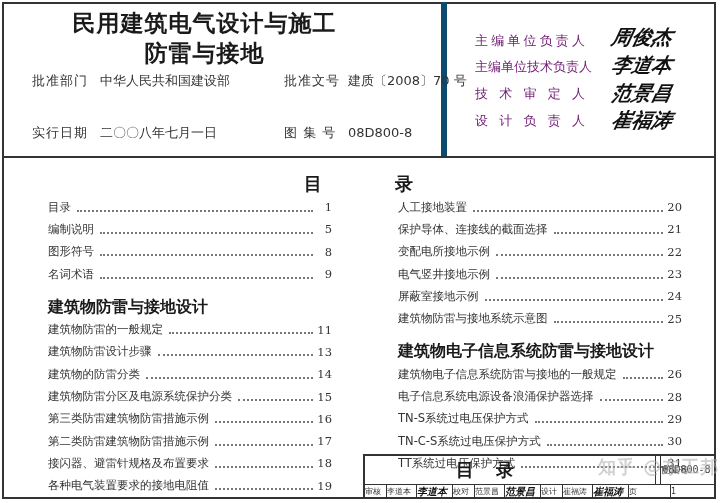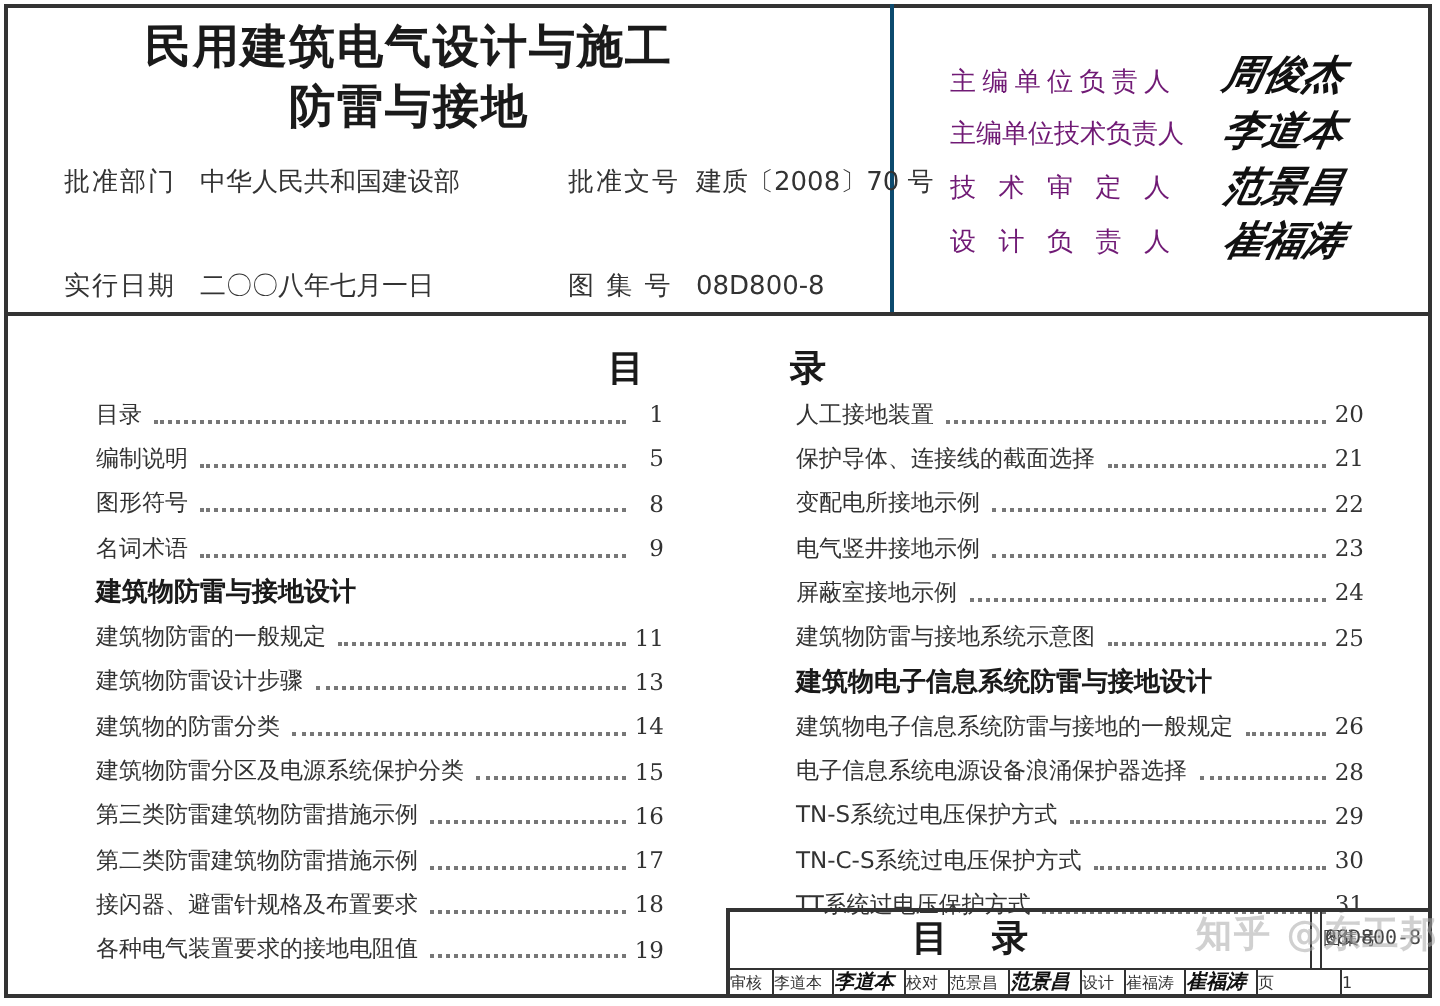--- a/index.html
+++ b/index.html
@@ -11,31 +11,31 @@
     .frame {
       position: absolute; left: 2px; top: 2px; width: 714px; height: 497px;
       border: 2px solid #333; box-sizing: border-box;
     }
     .header {
       position: absolute; left: 2px; top: 2px; width: 714px; height: 156px;
       border-bottom: 2px solid #333; box-sizing: border-box;
     }
     .header-left {
       position: absolute; left: 0; top: 0; width: 445px; height: 154px;
-      border-right: 2px solid #0c4a6e; box-sizing: border-box;
+      border-right: 6px solid #0c4a6e; box-sizing: border-box;
     }
     .main-title {
       position: absolute; left: 0; width: 445px; text-align: center;
       font-family: "DejaVu Sans", sans-serif; font-weight: bold; color: #1a1a1a;
       letter-spacing: 1px;
     }
     .t1 { top: 6px; font-size: 23px; left: -20px; }
     .t2 { top: 36px; font-size: 23px; left: -20px; }
     .meta-row { position: absolute; font-size: 13px; color: #333; white-space: nowrap; }
-    .meta-label { display: inline-block; width: 62px; letter-spacing: 1px; margin-top: 10px; }
+    .meta-label { display: inline-block; width: 62px; letter-spacing: 1px; }
     .meta-val { display: inline-block; margin-left: 6px; }
     .meta-r { position: absolute; left: 252px; }
     .meta-r .meta-label { width: 58px; }
 
     .sig-row { position: absolute; left: 28px; font-size: 13px; color: #701a75; white-space: nowrap; }
     .sig-label { display: inline-block; width: 110px; text-align: justify; text-align-last: justify; }
     .signature {
       position: absolute; left: 165px; font-family: "DejaVu Serif", serif; font-style: italic;
       font-weight: bold; font-size: 20px; color: #111; transform: skewX(-12deg); white-space: nowrap;
     }
@@ -47,21 +47,21 @@
     .toc-item {
       position: relative; height: 22.3px; font-size: 11.5px; color: #333; white-space: nowrap;
       display: flex; align-items: center;
     }
     .toc-item .label { background: #fff; padding-right: 3px; }
     .toc-item .dots {
       flex: 1; height: 1px; border-bottom: 2px dotted #777; margin: 0 3px; align-self: center; margin-top: 6px;
     }
     .toc-item .page { width: 16px; text-align: right; font-family: "DejaVu Serif", serif; }
     .toc-section {
-      height: 22.3px; font-size: 13px; font-weight: bold; color: #1a1a1a; display: flex; align-items: center;
+      height: 22.3px; font-size: 16px; font-weight: bold; color: #1a1a1a; display: flex; align-items: center; margin-top: 11px;
     }
 
     .titleblock {
       position: absolute; left: 363px; top: 454px; width: 353px; height: 45px;
       border-top: 2px solid #333; border-left: 2px solid #333; box-sizing: border-box;
     }
     .tb-top {
       position: absolute; left: 0; top: 0; width: 351px; height: 28px; border-bottom: 1px solid #333;
     }
     .tb-title {

